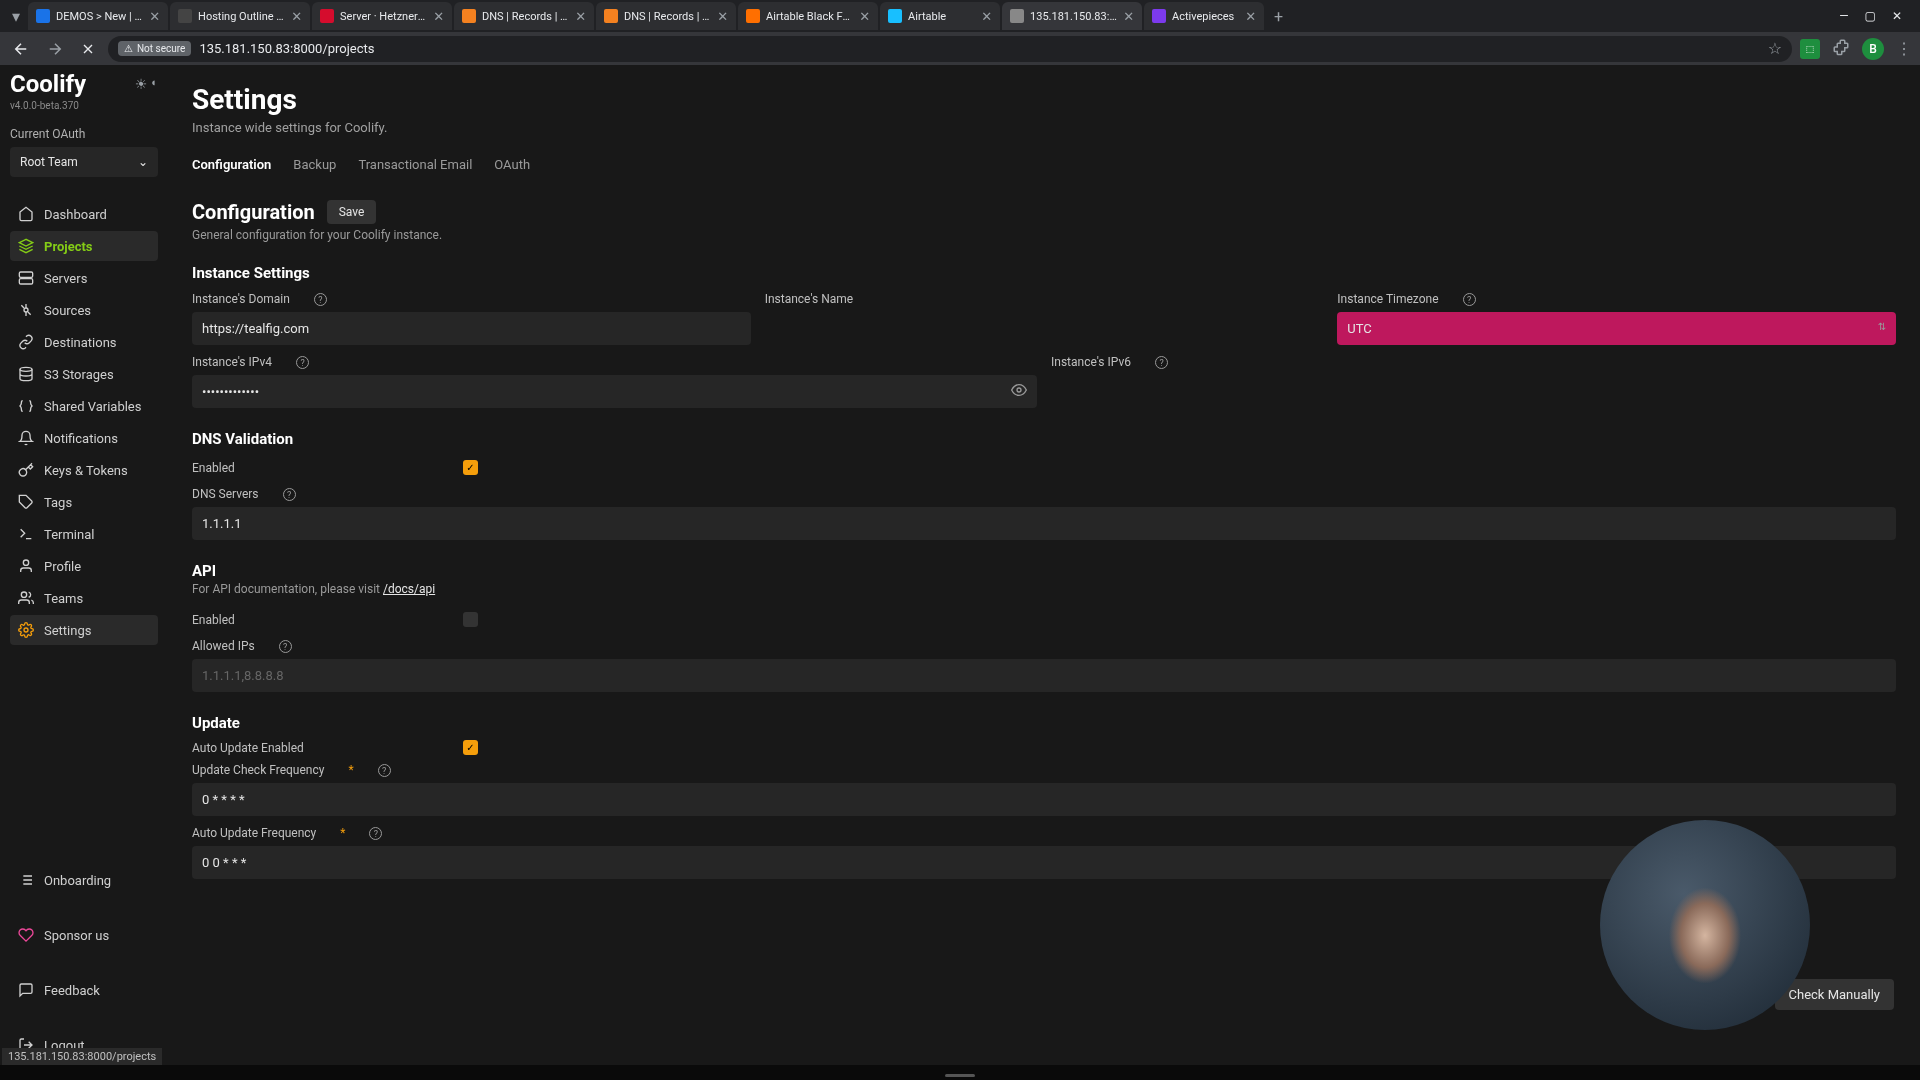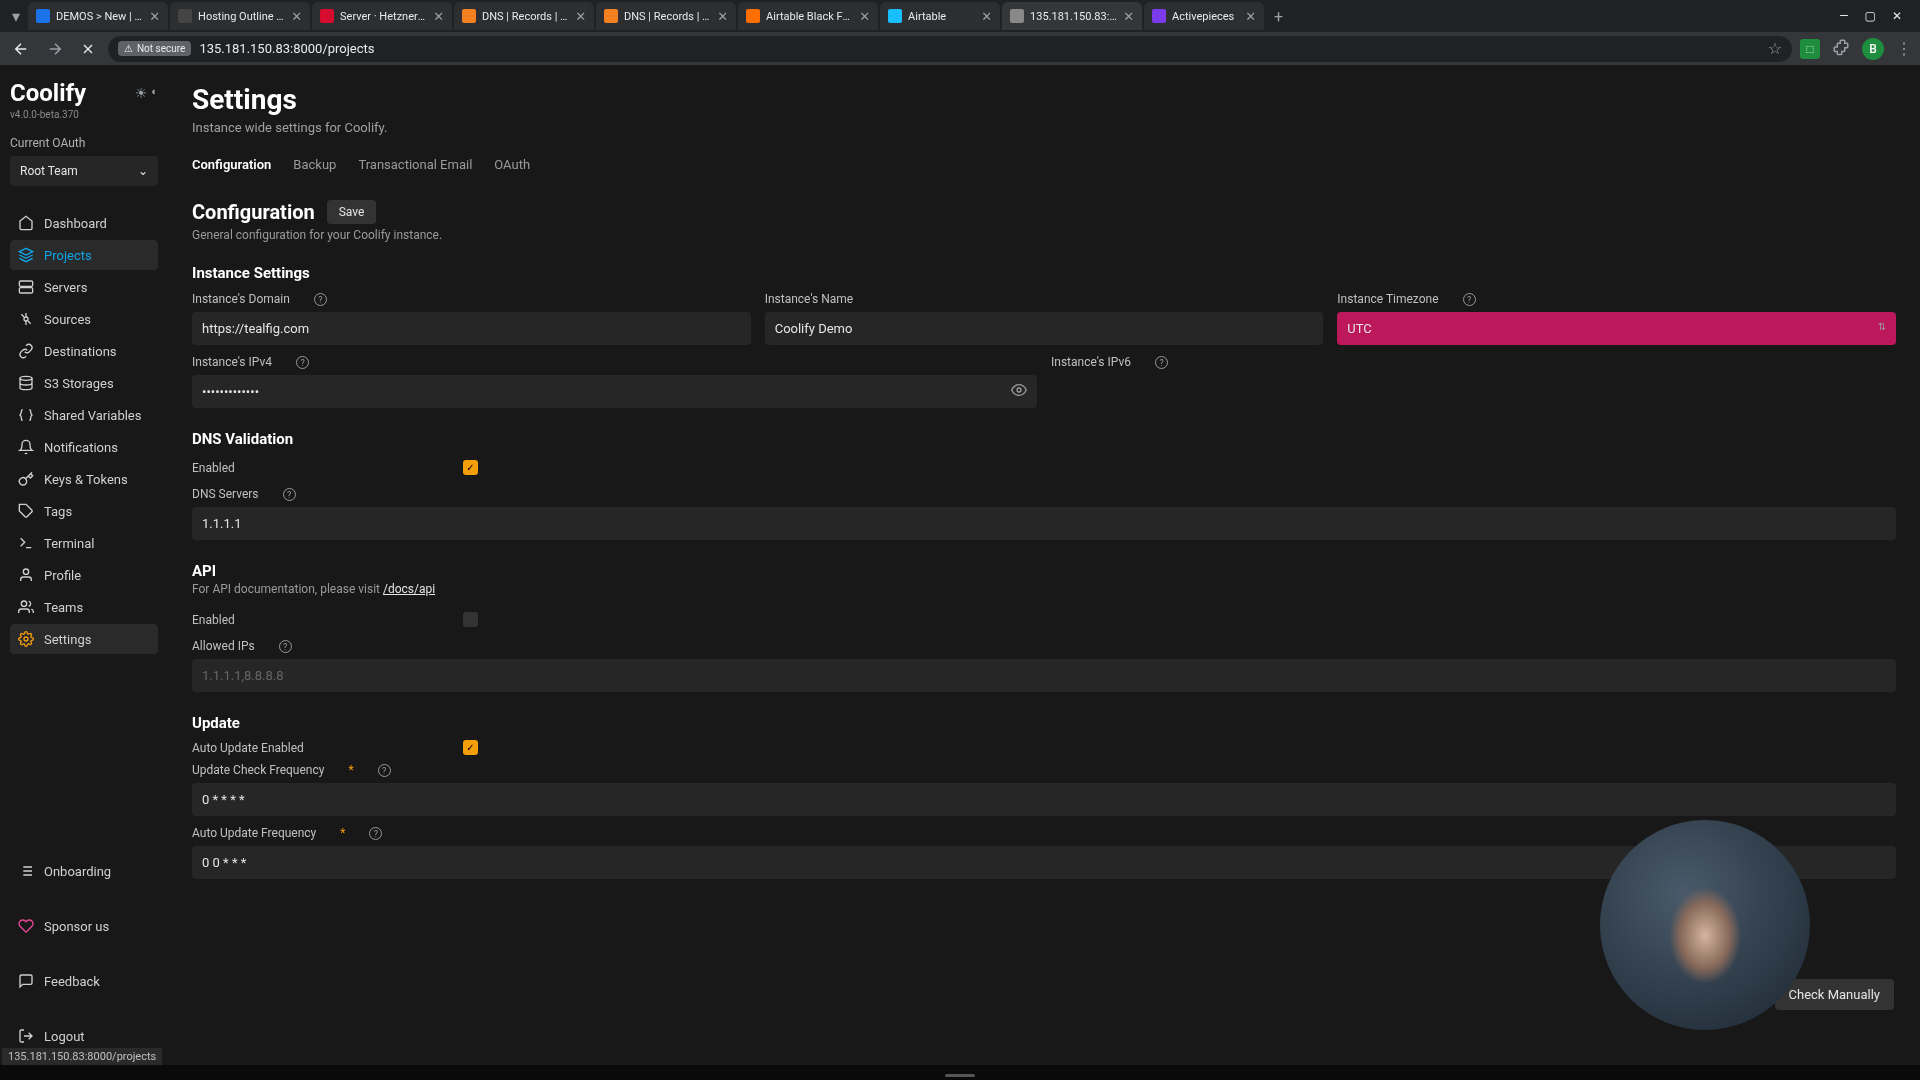--- a/index.html
+++ b/index.html
@@ -21,31 +21,31 @@
 .nav-btn { color: #9aa0a6; padding: 4px; display: flex; }
 .nav-btn.enabled { color: #e8eaed; }
 .url-input-wrap { flex: 1; display: flex; align-items: center; background: #202124; border-radius: 16px; height: 26px; padding: 0 10px; gap: 8px; }
 .not-secure { background: #5f6368; color: #e8eaed; font-size: 10px; padding: 2px 6px; border-radius: 4px; display: flex; align-items: center; gap: 4px; }
 .url-text { color: #e8eaed; font-size: 13px; }
 .url-right { display: flex; gap: 12px; align-items: center; color: #9aa0a6; }
 .profile-badge { width: 22px; height: 22px; border-radius: 50%; background: #1e8e3e; color: #fff; display: flex; align-items: center; justify-content: center; font-size: 12px; font-weight: 500; }
 
 
 .app { display: flex; height: calc(100vh - 65px - 15px); background: #181818; }
-.sidebar { width: 168px; background: #181818; padding: 14px 10px; display: flex; flex-direction: column; }
+.sidebar { width: 168px; background: #181818; padding: 5px 10px; display: flex; flex-direction: column; }
 .brand-row { display: flex; align-items: center; justify-content: space-between; }
 .brand { font-size: 24px; font-weight: 700; color: #fff; }
 .theme-toggle { display: flex; gap: 4px; color: #9aa0a6; font-size: 14px; }
 .version { font-size: 10px; color: #8a8a8a; margin-top: 2px; }
 .team-label { font-size: 12px; color: #b0b0b0; margin-top: 16px; }
 .team-select { background: #262626; border: none; color: #e5e5e5; padding: 8px 10px; border-radius: 4px; margin-top: 6px; font-size: 12px; display: flex; justify-content: space-between; align-items: center; }
 
 .nav { margin-top: 22px; display: flex; flex-direction: column; gap: 2px; }
 .nav-item { display: flex; align-items: center; gap: 10px; padding: 7px 8px; border-radius: 4px; font-size: 13px; color: #d0d0d0; cursor: pointer; }
-.nav-item.active { background: #2a2a2a; color: #0ea5e9; font-weight: 400; }
+.nav-item.active { background: #2a2a2a; color: #84cc16; font-weight: 700; }
 .nav-item.settings-active { background: #2a2a2a; }
 .nav-item.settings-active .nav-icon { color: #f59e0b; }
 .nav-icon { width: 16px; height: 16px; display: flex; align-items: center; justify-content: center; flex-shrink: 0; }
 .nav-bottom { margin-top: auto; gap: 25px; }
 
 .main { flex: 1; padding: 18px 24px; overflow-y: auto; }
 .page-title { font-size: 28px; font-weight: 700; color: #fff; }
 .page-sub { font-size: 13px; color: #a0a0a0; margin-top: 4px; }
 
 .tabs { display: flex; gap: 22px; margin-top: 22px; }
@@ -373,21 +373,20 @@
     <div class="form-row">
       <div class="form-group">
         <label class="form-label">
             <span>Instance's Domain</span>
             <span class="info-icon">?</span>
           </label>
         <input class="form-input" value="https://tealfig.com" style="">
       </div>
       <div class="form-group">
         <label class="form-label">Instance's Name</label>
-        <input class="form-input" value="Coolify Demo" style="">
       </div>
       <div class="form-group">
         <label class="form-label">
             <span>Instance Timezone</span>
             <span class="info-icon">?</span>
           </label>
         <div class="select-wrap">
           <input class="form-input select-input" style="width: 100%;" value="UTC">
           <span class="select-arrows">⇅</span>
         </div>

